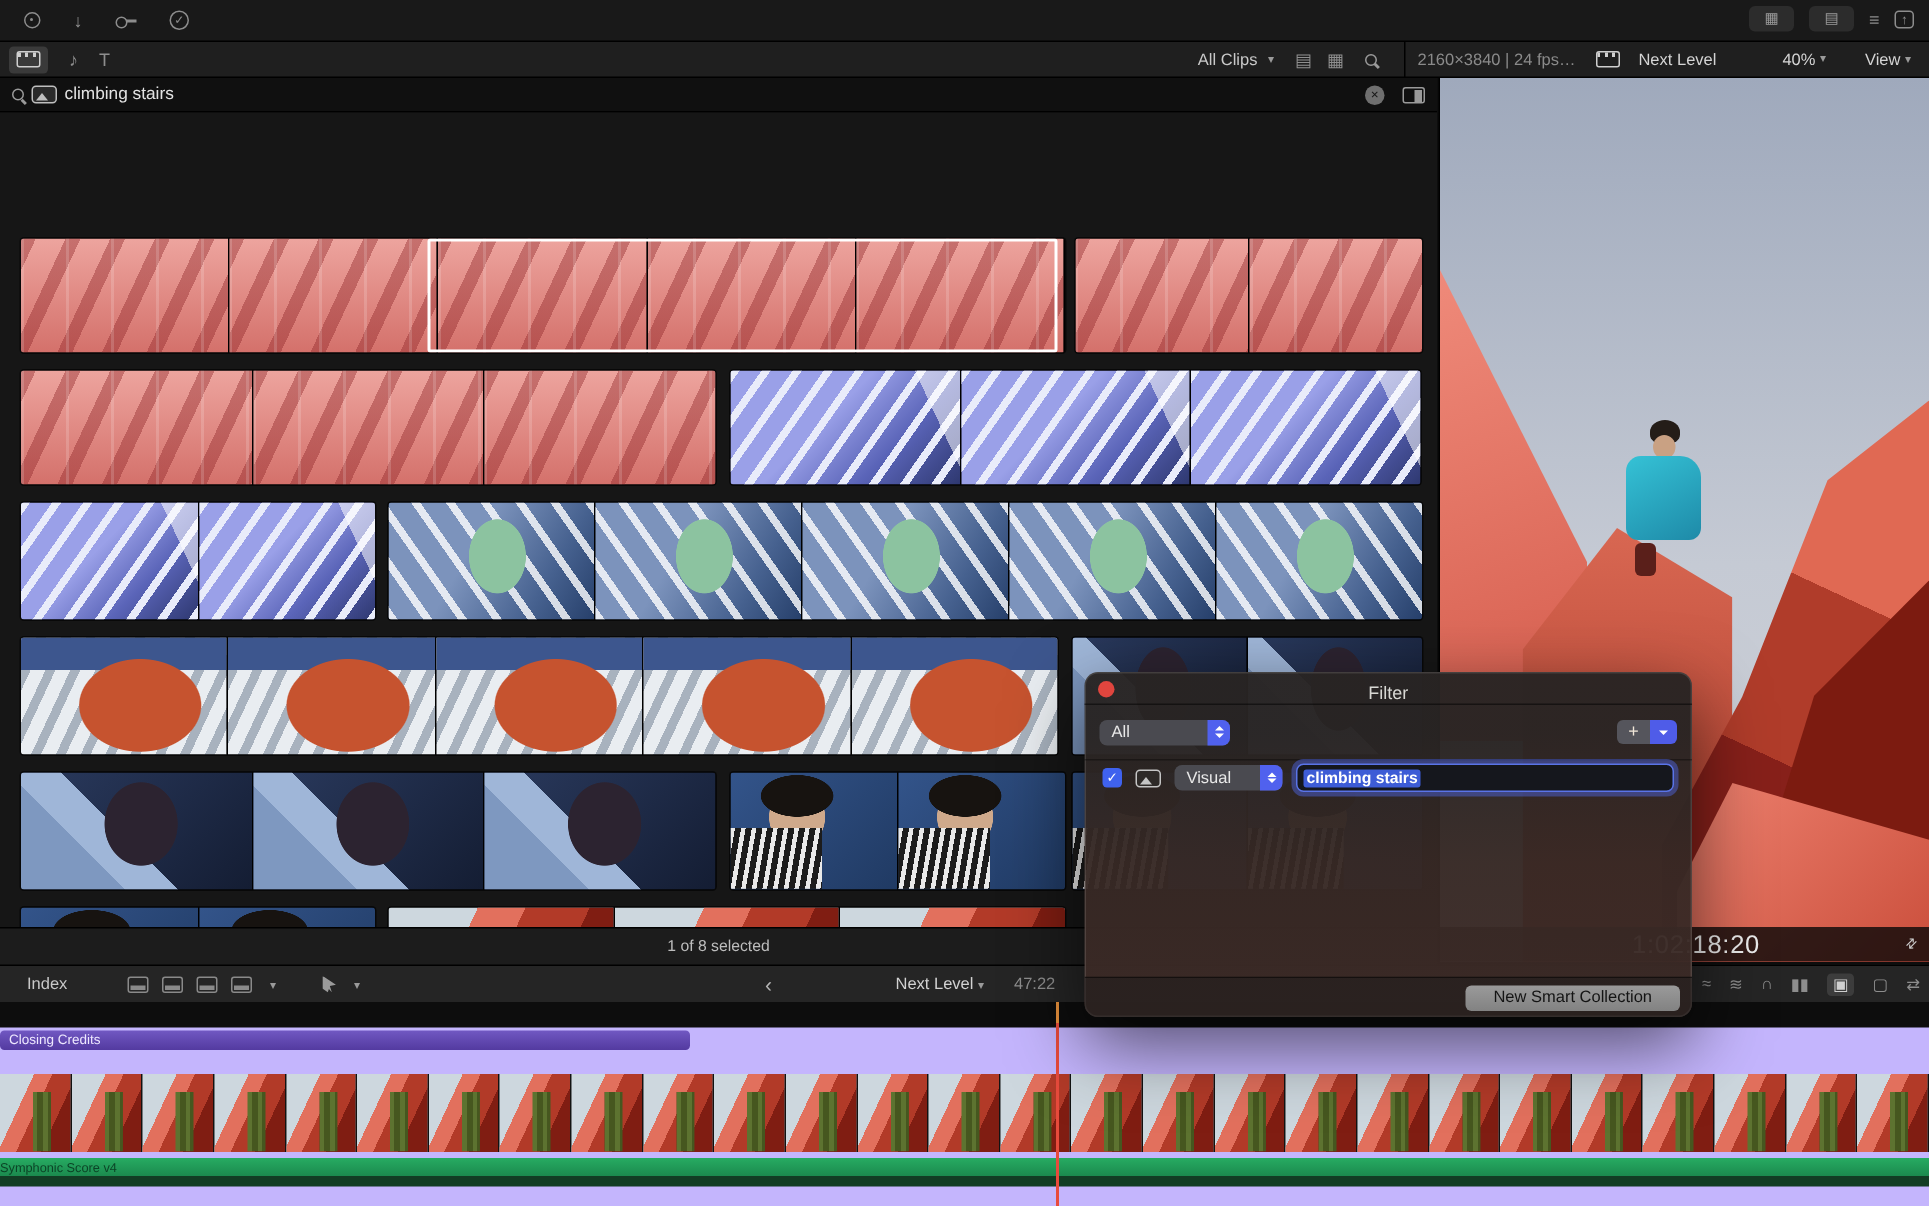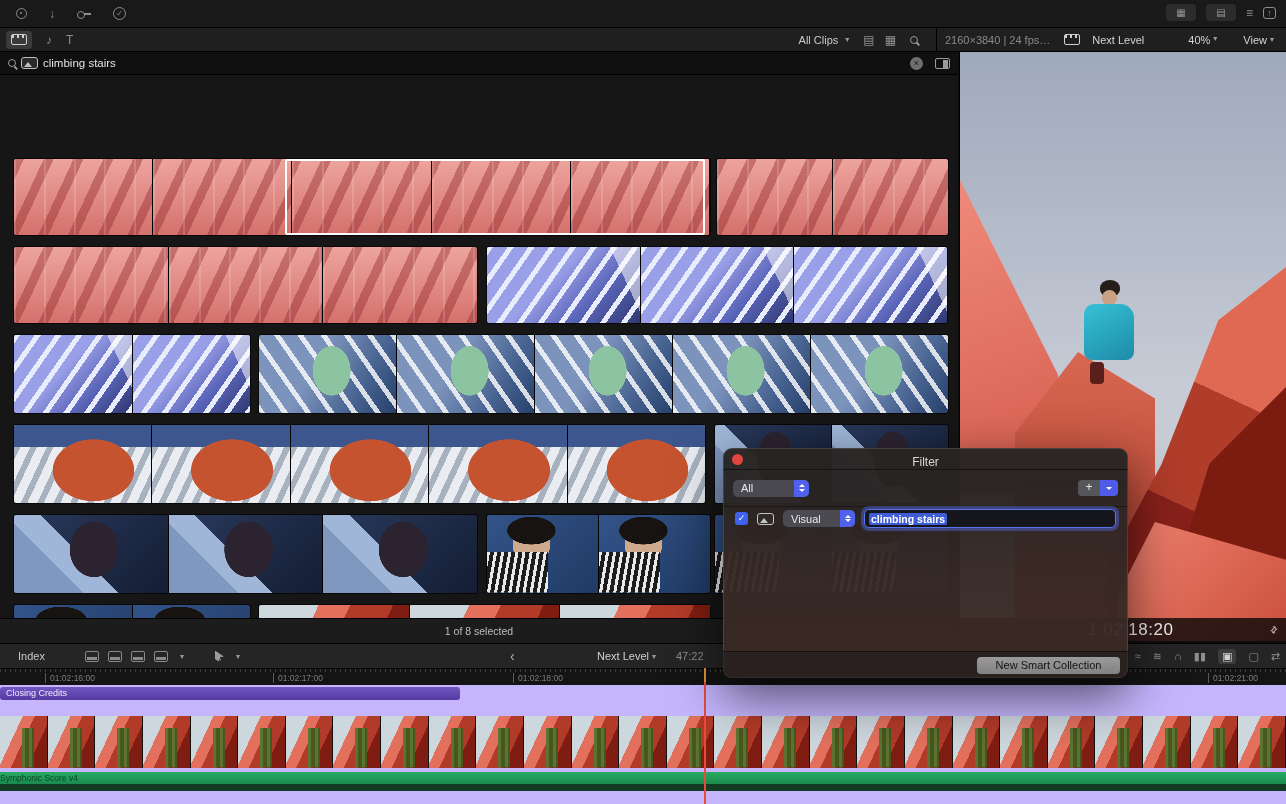--- a/index.html
+++ b/index.html
@@ -328,26 +328,20 @@
         <span>≈</span>
         <span>≋</span>
         <span>∩</span>
         <span>▮▮</span>
         <span class="hi">▣</span>
         <span>▢</span>
         <span>⇄</span>
       </div>
   </div>
 
-  <div class="tl-ruler">
-      <span class="rmark" style="left: 45px;">01:02:16:00</span>
-      <span class="rmark" style="left: 273px;">01:02:17:00</span>
-      <span class="rmark" style="left: 513px;">01:02:18:00</span>
-      <span class="rmark" style="left: 1208px;">01:02:21:00</span>
-    </div>
 
   <div class="tracks">
     <div class="tr-title">Closing Credits</div>
     <div class="tr-video-strip">
         <div class="frame f-cacti"></div>
         <div class="frame f-cacti"></div>
         <div class="frame f-cacti"></div>
         <div class="frame f-cacti"></div>
         <div class="frame f-cacti"></div>
         <div class="frame f-cacti"></div>
@@ -378,21 +372,21 @@
   </div>
 
   <div class="playhead"></div>
 
   <div class="dialog">
     <div class="dlg-title">
       <span class="dlg-close"></span>
       <span>Filter</span>
     </div>
     <div class="dlg-row1">
-      <div class="popup" style="width:76px;">
+      <div class="popup" style="width:87px;">
         <span class="lbl">All</span>
         <span class="stepper">
             <span class="tri-up"></span>
             <span class="tri-dn"></span>
           </span>
       </div>
       <div class="addgroup">
         <span class="plusbtn">+</span>
         <span class="addchev">
             <span class="tri-dn"></span>

